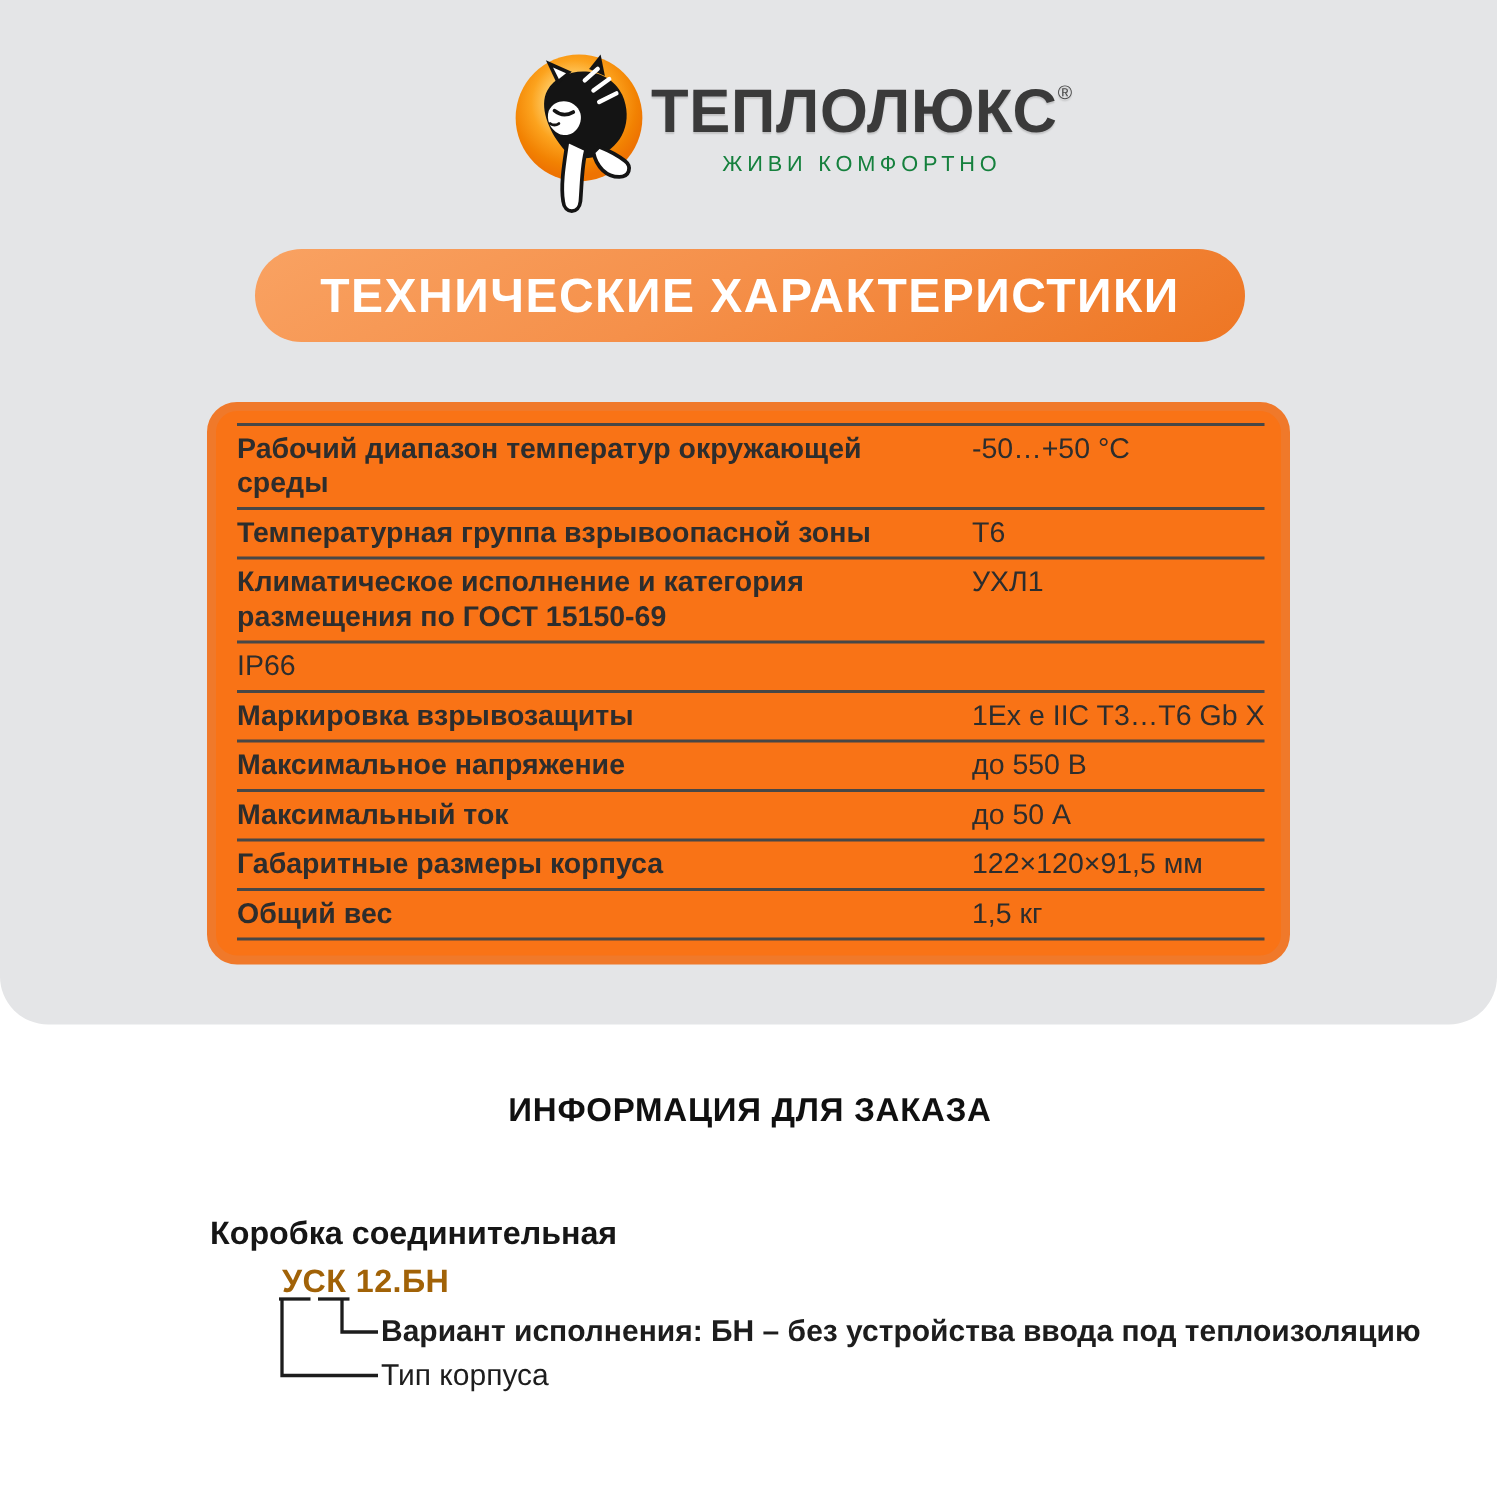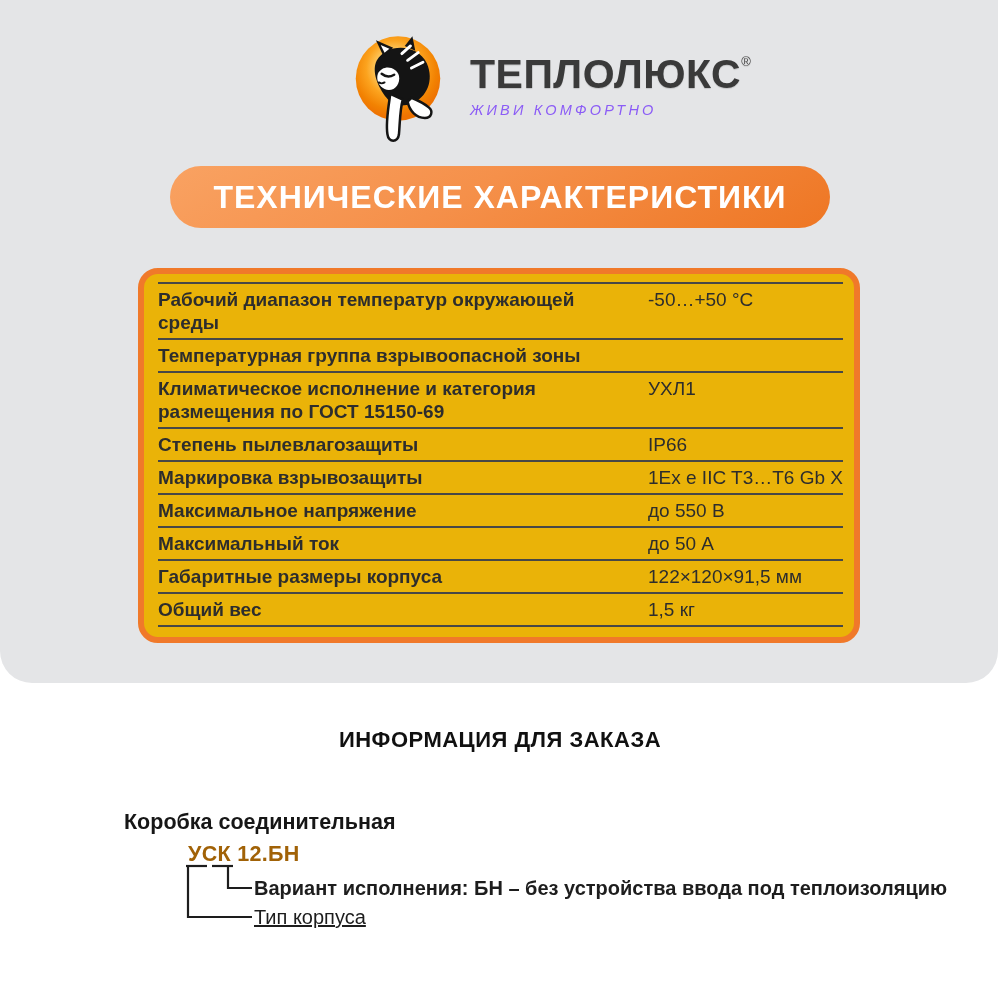--- a/index.html
+++ b/index.html
@@ -11,52 +11,52 @@
     color:#2f2f2f;
   }
   
   .gray-panel {
     position:absolute; left:0; top:0; width:998px; height:683px;
     background:#e4e5e7;
     border-radius:0 0 32px 32px;
   }
   
   .logo-row {
-    position:absolute; left:350px; top:34px;
-    display:flex; align-items:flex-start; gap:24px;
+    position:absolute; left:338px; top:34px;
+    display:flex; align-items:flex-start; gap:0;
   }
   .logo-badge { width:96px; height:116px; flex:0 0 auto; }
   .wordmark-col { padding-top:20px; }
   .wordmark {
     font-size:41px; font-weight:bold; letter-spacing:0.5px;
     color:#3a3a3a; line-height:1;
     text-shadow:0 1px 1px rgba(0,0,0,0.15);
     white-space:nowrap;
   }
   .reg-mark { font-size:13px; vertical-align:22px; font-weight:normal; color:#4a4a4a; }
   .tagline {
-    margin-top:7px; 
+    margin-top:7px; text-align:center;
     font-size:14.5px; letter-spacing:3.2px;
-    color:#8b5cf6; white-space:nowrap;font-style:italic;
+    color:#15803d; white-space:nowrap;
   }
   
   .banner {
     position:absolute; left:170px; top:166px; width:660px; height:62px;
     border-radius:31px;
     background:linear-gradient(150deg,#f9a262 0%,#f5904a 45%,#ee7623 100%);
     display:flex; align-items:center; justify-content:center;
   }
   .banner-title {
     color:#ffffff; font-size:32px; font-weight:bold; letter-spacing:1px;
     white-space:nowrap;
   }
   
   .spec-box {
     position:absolute; left:138px; top:268px; width:722px;
-    background:#eab308;
+    background:#f97316;
     border:6px solid #f0792a; border-radius:20px;
     padding:8px 11px 10px 14px;
   }
   .spec-row {
     display:flex; align-items:flex-start;
     border-bottom:2px solid #474747;
     padding:4px 0;
     min-height:33px;
   }
   .spec-row:first-child { border-top:2px solid #474747; }
@@ -68,37 +68,37 @@
     flex:1; font-size:19px; line-height:23px; color:#2d2d2d;
     white-space:nowrap;
   }
   
   .order-title {
     position:absolute; left:0; top:727px; width:1000px;
     text-align:center; font-size:22px; font-weight:bold;
     letter-spacing:0.5px; color:#101010;
   }
   .product-name {
-    position:absolute; left:124px; top:810px;
+    position:absolute; left:140px; top:810px;
     font-size:21.5px; font-weight:bold; color:#161616;
   }
   .model-code {
     position:absolute; left:140px; top:842px;
     font-size:21.5px; font-weight:bold; color:#a16207;
     letter-spacing:0.3px;
     margin-left:48px;
   }
   .legend-lines { position:absolute; left:140px; top:862px; width:120px; height:62px; }
   .legend-variant {
     position:absolute; left:254px; top:877px;
     font-size:20px; color:#1d1d1d; white-space:nowrap;font-weight:bold;
   }
   .legend-body-type {
     position:absolute; left:254px; top:906px;
-    font-size:20px; color:#1d1d1d; white-space:nowrap;text-decoration:underline;
+    font-size:20px; color:#1d1d1d; white-space:nowrap;
   }
 </style>
 </head>
 <body>
 
 <div class="page">
 
   <div class="gray-panel"></div>
 
   <div class="logo-row">
@@ -143,27 +143,27 @@
     <div class="banner-title">ТЕХНИЧЕСКИЕ ХАРАКТЕРИСТИКИ</div>
   </div>
 
   <div class="spec-box">
     <div class="spec-row">
       <div class="spec-label">Рабочий диапазон температур окружающей среды</div>
       <div class="spec-value">-50…+50 °C</div>
     </div>
     <div class="spec-row">
       <div class="spec-label">Температурная группа взрывоопасной зоны</div>
+      <div class="spec-value">Т6</div>
     </div>
     <div class="spec-row">
       <div class="spec-label">Климатическое исполнение и категория размещения по ГОСТ 15150-69</div>
       <div class="spec-value">УХЛ1</div>
     </div>
     <div class="spec-row">
-      <div class="spec-label">Степень пылевлагозащиты</div>
       <div class="spec-value">IP66</div>
     </div>
     <div class="spec-row">
       <div class="spec-label">Маркировка взрывозащиты</div>
       <div class="spec-value">1Ex e IIC T3…T6 Gb X</div>
     </div>
     <div class="spec-row">
       <div class="spec-label">Максимальное напряжение</div>
       <div class="spec-value">до 550 В</div>
     </div>

